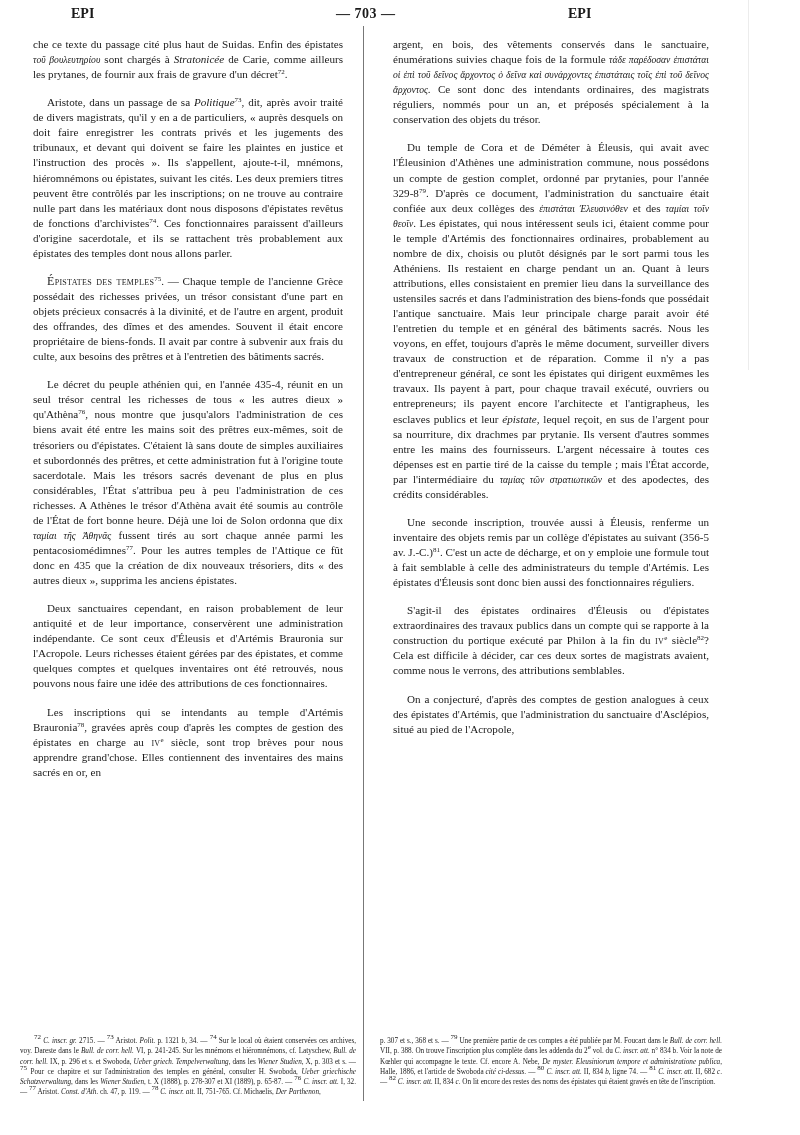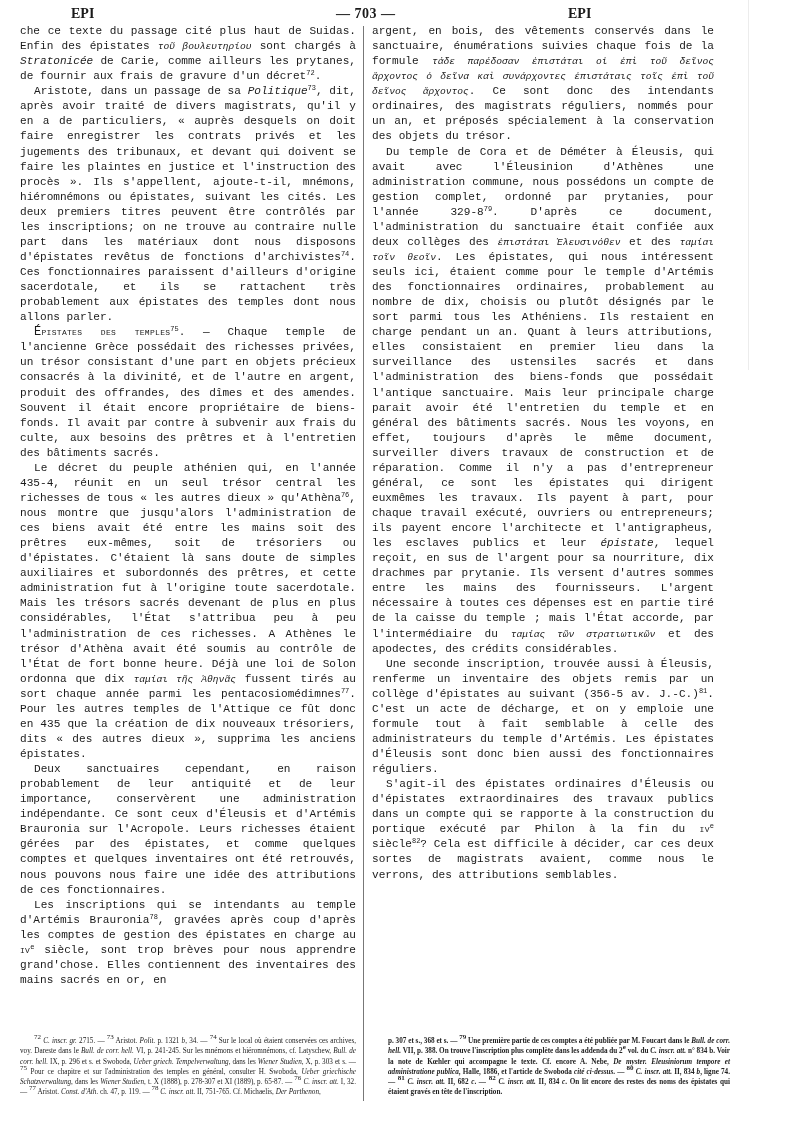--- a/index.html
+++ b/index.html
@@ -7,31 +7,31 @@
          font-family:"Liberation Serif", "DejaVu Serif", serif; color:#1a1a1a; }
   .page { position:absolute; left:16px; top:0; width:712px; height:855px; }
   .header { position:absolute; top:6px; left:0; width:712px; height:20px;
             font-size:14px; font-weight:bold; }
   .header .h-left { position:absolute; left:55px; top:0; }
   .header .h-center { position:absolute; left:320px; top:0; letter-spacing:0.5px; }
   .header .h-right { position:absolute; left:552px; top:0; }
   .col { position:absolute; top:24px; width:336px; font-size:11.1px; line-height:15.06px;
          text-align:justify; }
   .col-left { left:4px; }
-  .col-right { left:356px; width:342px; }
-  .col p { margin:0; text-indent:0;font-family:Liberation Mono, monospace; }
+  .col-right { left:364px; width:342px; }
+  .col p { margin:13px; text-indent:0; }
   .col p.ind { text-indent:14px; }
   .sc { font-variant:small-caps; font-size:12px; letter-spacing:0.3px; }
   .greek { font-style:italic; font-size:9.6px; }
   sup { font-size:7px; line-height:0; vertical-align:4px; }
   i { font-style:italic; }
   .divider { position:absolute; left:347px; top:26px; width:1px; height:1075px; background:#777; }
   .notes { position:absolute; top:1036px; font-size:7.2px; line-height:10.3px; text-align:justify; color:#222; }
   .notes-left { left:4px; width:336px; }
-  .notes-right { left:372px; width:342px;font-weight:bold; }
+  .notes-right { left:364px; width:342px; }
   .notes p { margin:0; }
   .notes-left p { text-indent:14px; }
   .edge { position:absolute; left:748px; top:0; width:1px; height:370px; background:#ececec; }
 </style>
 </head>
 <body>
 
 <div class="page">
   <div class="header">
     <span class="h-left">EPI</span>
@@ -46,20 +46,21 @@
       <p class="ind"><span>Le décret du peuple athénien qui, en l'année 435-4, réunit en un seul trésor central les richesses de tous « les autres dieux » qu'Athèna</span><sup>76</sup><span>, nous montre que jusqu'alors l'administration de ces biens avait été entre les mains soit des prêtres eux-mêmes, soit de trésoriers ou d'épistates. C'étaient là sans doute de simples auxiliaires et subordonnés des prêtres, et cette administration fut à l'origine toute sacerdotale. Mais les trésors sacrés devenant de plus en plus considérables, l'État s'attribua peu à peu l'administration de ces richesses. A Athènes le trésor d'Athèna avait été soumis au contrôle de l'État de fort bonne heure. Déjà une loi de Solon ordonna que dix </span><span class="greek">ταμίαι τῆς Ἀθηνᾶς</span><span> fussent tirés au sort chaque année parmi les pentacosiomédimnes</span><sup>77</sup><span>. Pour les autres temples de l'Attique ce fût donc en 435 que la création de dix nouveaux trésoriers, dits « des autres dieux », supprima les anciens épistates.</span></p>
       <p class="ind"><span>Deux sanctuaires cependant, en raison probablement de leur antiquité et de leur importance, conservèrent une administration indépendante. Ce sont ceux d'Éleusis et d'Artémis Brauronia sur l'Acropole. Leurs richesses étaient gérées par des épistates, et comme quelques comptes et quelques inventaires ont été retrouvés, nous pouvons nous faire une idée des attributions de ces fonctionnaires.</span></p>
       <p class="ind"><span>Les inscriptions qui se intendants au temple d'Artémis Brauronia</span><sup>78</sup><span>, gravées après coup d'après les comptes de gestion des épistates en charge au </span><span class="sc">iv</span><sup>e</sup><span> siècle, sont trop brèves pour nous apprendre grand'chose. Elles contiennent des inventaires des mains sacrés en or, en</span></p>
     </div>
   <div class="divider"></div>
   <div class="col col-right">
       <p><span>argent, en bois, des vêtements conservés dans le sanctuaire, énumérations suivies chaque fois de la formule </span><span class="greek">τάδε παρέδοσαν ἐπιστάται οἱ ἐπὶ τοῦ δεῖνος ἄρχοντος ὁ δεῖνα καὶ συνάρχοντες ἐπιστάταις τοῖς ἐπὶ τοῦ δεῖνος ἄρχοντος</span><span>. Ce sont donc des intendants ordinaires, des magistrats réguliers, nommés pour un an, et préposés spécialement à la conservation des objets du trésor.</span></p>
       <p class="ind"><span>Du temple de Cora et de Déméter à Éleusis, qui avait avec l'Éleusinion d'Athènes une administration commune, nous possédons un compte de gestion complet, ordonné par prytanies, pour l'année 329-8</span><sup>79</sup><span>. D'après ce document, l'administration du sanctuaire était confiée aux deux collèges des </span><span class="greek">ἐπιστάται Ἐλευσινόθεν</span><span> et des </span><span class="greek">ταμίαι τοῖν θεοῖν</span><span>. Les épistates, qui nous intéressent seuls ici, étaient comme pour le temple d'Artémis des fonctionnaires ordinaires, probablement au nombre de dix, choisis ou plutôt désignés par le sort parmi tous les Athéniens. Ils restaient en charge pendant un an. Quant à leurs attributions, elles consistaient en premier lieu dans la surveillance des ustensiles sacrés et dans l'administration des biens-fonds que possédait l'antique sanctuaire. Mais leur principale charge parait avoir été l'entretien du temple et en général des bâtiments sacrés. Nous les voyons, en effet, toujours d'après le même document, surveiller divers travaux de construction et de réparation. Comme il n'y a pas d'entrepreneur général, ce sont les épistates qui dirigent euxmêmes les travaux. Ils payent à part, pour chaque travail exécuté, ouvriers ou entrepreneurs; ils payent encore l'architecte et l'antigrapheus, les esclaves publics et leur </span><i>épistate</i><span>, lequel reçoit, en sus de l'argent pour sa nourriture, dix drachmes par prytanie. Ils versent d'autres sommes entre les mains des fournisseurs. L'argent nécessaire à toutes ces dépenses est en partie tiré de la caisse du temple ; mais l'État accorde, par l'intermédiaire du </span><span class="greek">ταμίας τῶν στρατιωτικῶν</span><span> et des apodectes, des crédits considérables.</span></p>
       <p class="ind"><span>Une seconde inscription, trouvée aussi à Éleusis, renferme un inventaire des objets remis par un collège d'épistates au suivant (356-5 av. J.-C.)</span><sup>81</sup><span>. C'est un acte de décharge, et on y emploie une formule tout à fait semblable à celle des administrateurs du temple d'Artémis. Les épistates d'Éleusis sont donc bien aussi des fonctionnaires réguliers.</span></p>
       <p class="ind"><span>S'agit-il des épistates ordinaires d'Éleusis ou d'épistates extraordinaires des travaux publics dans un compte qui se rapporte à la construction du portique exécuté par Philon à la fin du </span><span class="sc">iv</span><sup>e</sup><span> siècle</span><sup>82</sup><span>? Cela est difficile à décider, car ces deux sortes de magistrats avaient, comme nous le verrons, des attributions semblables.</span></p>
+      <p class="ind"><span>On a conjecturé, d'après des comptes de gestion analogues à ceux des épistates d'Artémis, que l'administration du sanctuaire d'Asclépios, situé au pied de l'Acropole,</span></p>
     </div>
 
   <div class="notes notes-left">
     <p><sup>72</sup><span> </span><i>C. inscr. gr.</i><span> 2715. — </span><sup>73</sup><span> Aristot. </span><i>Polit.</i><span> p. 1321 </span><i>b</i><span>, 34. — </span><sup>74</sup><span> Sur le local où étaient conservées ces archives, voy. Dareste dans le </span><i>Bull. de corr. hell.</i><span> VI, p. 241-245. Sur les mnémons et hiéromnémons, cf. Latyschew, </span><i>Bull. de corr. hell.</i><span> IX, p. 296 et s. et Swoboda, </span><i>Ueber griech. Tempelverwaltung</i><span>, dans les </span><i>Wiener Studien</i><span>, X, p. 303 et s. — </span><sup>75</sup><span> Pour ce chapitre et sur l'administration des temples en général, consulter H. Swoboda, </span><i>Ueber griechische Schatzverwaltung</i><span>, dans les </span><i>Wiener Studien</i><span>, t. X (1888), p. 278-307 et XI (1889), p. 65-87. — </span><sup>76</sup><span> </span><i>C. inscr. att.</i><span> I, 32. — </span><sup>77</sup><span> Aristot. </span><i>Const. d'Ath.</i><span> ch. 47, p. 119. — </span><sup>78</sup><span> </span><i>C. inscr. att.</i><span> II, 751-765. Cf. Michaelis, </span><i>Der Parthenon</i><span>,</span></p>
   </div>
   <div class="notes notes-right">
     <p><span>p. 307 et s., 368 et s. — </span><sup>79</sup><span> Une première partie de ces comptes a été publiée par M. Foucart dans le </span><i>Bull. de corr. hell.</i><span> VII, p. 388. On trouve l'inscription plus complète dans les addenda du 2</span><sup>e</sup><span> vol. du </span><i>C. inscr. att.</i><span> n° 834 b. Voir la note de Kœhler qui accompagne le texte. Cf. encore A. Nebe, </span><i>De myster. Eleusiniorum tempore et administratione publica</i><span>, Halle, 1886, et l'article de Swoboda </span><i>cité ci-dessus</i><span>. — </span><sup>80</sup><span> </span><i>C. inscr. att.</i><span> II, 834 </span><i>b</i><span>, ligne 74. — </span><sup>81</sup><span> </span><i>C. inscr. att.</i><span> II, 682 </span><i>c</i><span>. — </span><sup>82</sup><span> </span><i>C. inscr. att.</i><span> II, 834 </span><i>c</i><span>. On lit encore des restes des noms des épistates qui étaient gravés en tête de l'inscription.</span></p>
   </div>
 </div>
 <div class="edge"></div>

